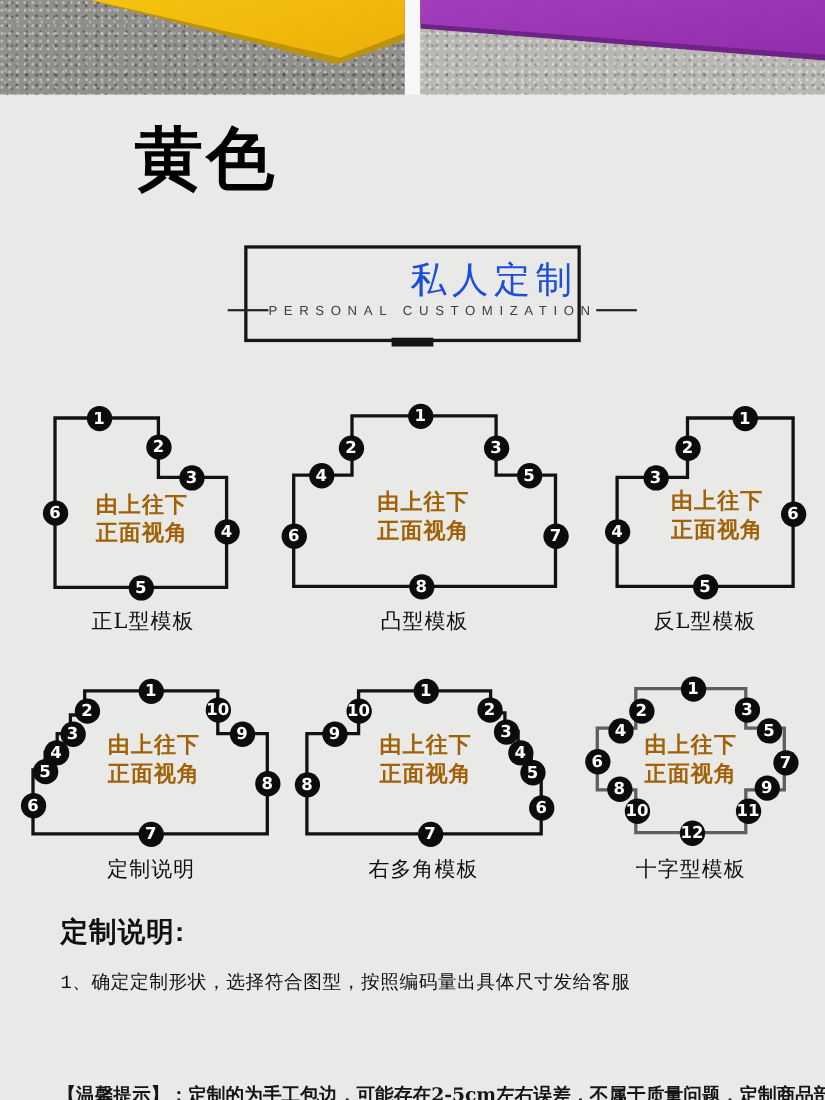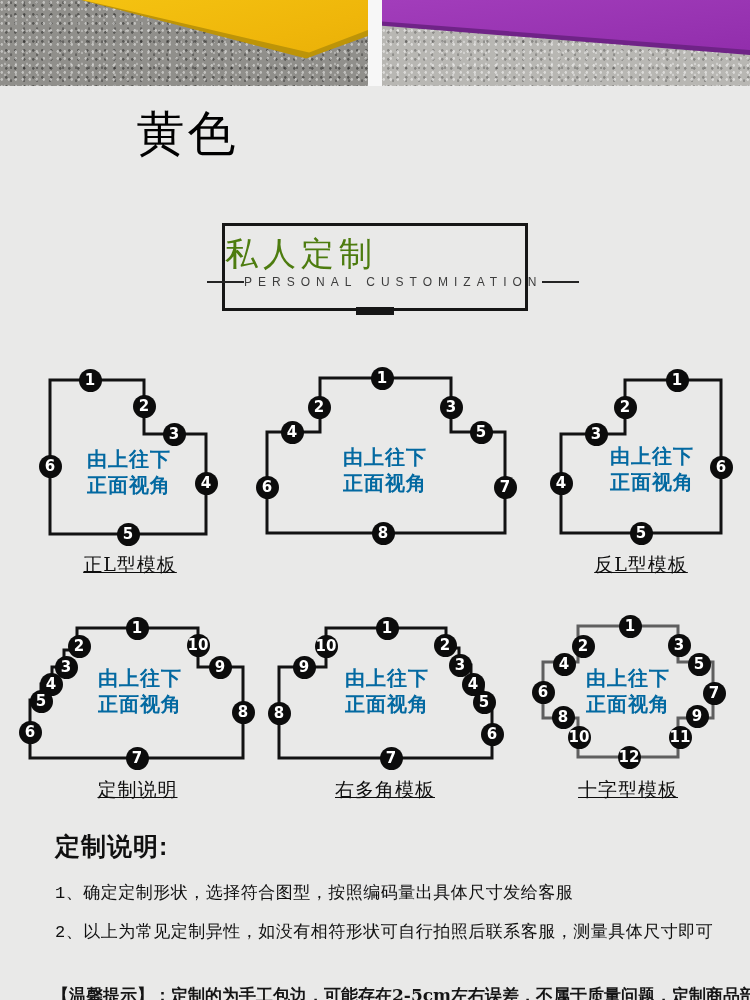--- a/index.html
+++ b/index.html
@@ -29,39 +29,39 @@
     background-size:7px 7px,9px 9px,11px 11px,13px 13px;}
   .carpet{position:absolute;left:0;top:0;right:0;bottom:0;}
   .yellow-edge{background:#bd9408;clip-path:polygon(22% 0,100% 0,100% 42%,83.2% 68%);}
   .yellow-face{background:linear-gradient(165deg,#f6c613 0%,#efb60a 60%,#e5ac05 100%);
     clip-path:polygon(22.5% 0,100% 0,100% 35%,84% 61%);}
   .purple-edge{background:#6f2387;clip-path:polygon(0 0,100% 0,100% 64%,0 30%);}
   .purple-face{background:linear-gradient(172deg,#a23dbb 0%,#9632b0 55%,#8c28a6 100%);
     clip-path:polygon(0 0,100% 0,100% 58%,0 25%);}
   
   .labels{position:absolute;top:102px;left:0;width:100%;display:flex;}
-  .color-label{width:50%;text-align:center;font-size:48px;font-weight:normal;color:#000;letter-spacing:3px;}
+  .color-label{width:50%;text-align:center;font-size:62px;font-weight:bold;color:#000;letter-spacing:3px;}
   
   .banner{position:absolute;left:222px;top:223px;width:306px;height:88px;border:3px solid #161616;box-sizing:border-box;}
-  .banner-title{margin-top:6px;text-align:left;font-family:"DejaVu Serif",serif;font-size:33px;letter-spacing:5px;color:#4d7c0f;}
+  .banner-title{margin-top:6px;text-align:right;font-family:"DejaVu Serif",serif;font-size:33px;letter-spacing:5px;color:#1d4ed8;}
   .banner-sub{position:absolute;left:-18px;right:-18px;top:49px;display:flex;align-items:center;}
   .banner-sub .line{flex:0 0 37px;height:2px;background:#242424;}
   .banner-sub-text{flex:1;text-align:center;font-size:12px;letter-spacing:6px;color:#3d3d3d;white-space:nowrap;}
   .banner-bar{position:absolute;left:50%;bottom:-7px;transform:translateX(-50%);width:38px;height:8px;background:#161616;}
   
   .diagrams{position:absolute;left:0;top:0;width:750px;height:810px;}
   .diagram{position:absolute;}
   .diagram svg{position:absolute;left:0;top:0;overflow:visible;}
   .badge{position:absolute;width:23px;height:23px;margin:-11.5px 0 0 -11.5px;border-radius:50%;
     background:#0c0c0c;color:#fff;font-weight:bold;font-size:15px;line-height:23px;text-align:center;
     font-family:"DejaVu Sans",sans-serif;}
   .view-label{position:absolute;transform:translate(-50%,-50%);font-weight:bold;font-size:20px;line-height:1.3;
-    text-align:center;letter-spacing:1px;color:#0369a1;white-space:nowrap;}
+    text-align:center;letter-spacing:1px;color:#a16207;white-space:nowrap;}
   .caption{position:absolute;left:0;width:100%;text-align:center;font-size:19px;color:#0e0e0e;
-    font-family:"DejaVu Serif",serif;letter-spacing:1px;text-decoration:underline;}
+    font-family:"DejaVu Serif",serif;letter-spacing:1px;}
   
   .instructions{position:absolute;left:55px;top:830px;width:665px;color:#101010;}
   .inst-heading{font-size:25px;font-weight:bold;margin-bottom:18px;letter-spacing:1px;}
   .inst-item{font-size:17px;margin-bottom:16px;font-family:Liberation Mono, monospace;letter-spacing:.5px;}
   .footnote{position:absolute;left:52px;top:984px;width:700px;font-size:17px;font-weight:bold;color:#151515;
     white-space:nowrap;font-family:"DejaVu Serif",serif;}
 </style>
 </head>
 <body>
 
@@ -116,20 +116,21 @@
       <div class="badge" style="left: 196px; top: 39px;">3</div>
       <div class="badge" style="left: 37px; top: 64px;">4</div>
       <div class="badge" style="left: 226px; top: 64px;">5</div>
       <div class="badge" style="left: 12px; top: 119px;">6</div>
       <div class="badge" style="left: 250px; top: 119px;">7</div>
       <div class="badge" style="left: 128px; top: 165px;">8</div>
       <div class="view-label" style="left: 130px; top: 102px;">
         <div>由上往下</div>
         <div>正面视角</div>
       </div>
+      <div class="caption" style="top: 184px;">凸型模板</div>
     </div>
     <div class="diagram" style="left: 540px; top: 368px; width: 202px; height: 212px;">
       <svg width="202" height="172" viewBox="0 0 202 172">
         <path d="M85,12 H181 V165 H21 V66 H85 Z" fill="none" stroke="#121212" stroke-width="3"></path>
       </svg>
       <div class="badge" style="left: 137px; top: 12px;">1</div>
       <div class="badge" style="left: 85px; top: 39px;">2</div>
       <div class="badge" style="left: 56px; top: 66px;">3</div>
       <div class="badge" style="left: 21px; top: 115px;">4</div>
       <div class="badge" style="left: 101px; top: 165px;">5</div>
@@ -200,16 +201,15 @@
         <div>由上往下</div>
         <div>正面视角</div>
       </div>
       <div class="caption" style="top: 162px;">十字型模板</div>
     </div>
   </div>
 
 <div class="instructions">
   <div class="inst-heading">定制说明:</div>
   <div class="inst-item">1、确定定制形状，选择符合图型，按照编码量出具体尺寸发给客服</div>
-  <div class="inst-item">2、以上为常见定制异性，如没有相符形状可自行拍照后联系客服，测量具体尺寸即可</div>
 </div>
 
 <div class="footnote">【温馨提示】：定制的为手工包边，可能存在2-5cm左右误差，不属于质量问题，定制商品部支持退换货！</div>
 
 </body></html>

